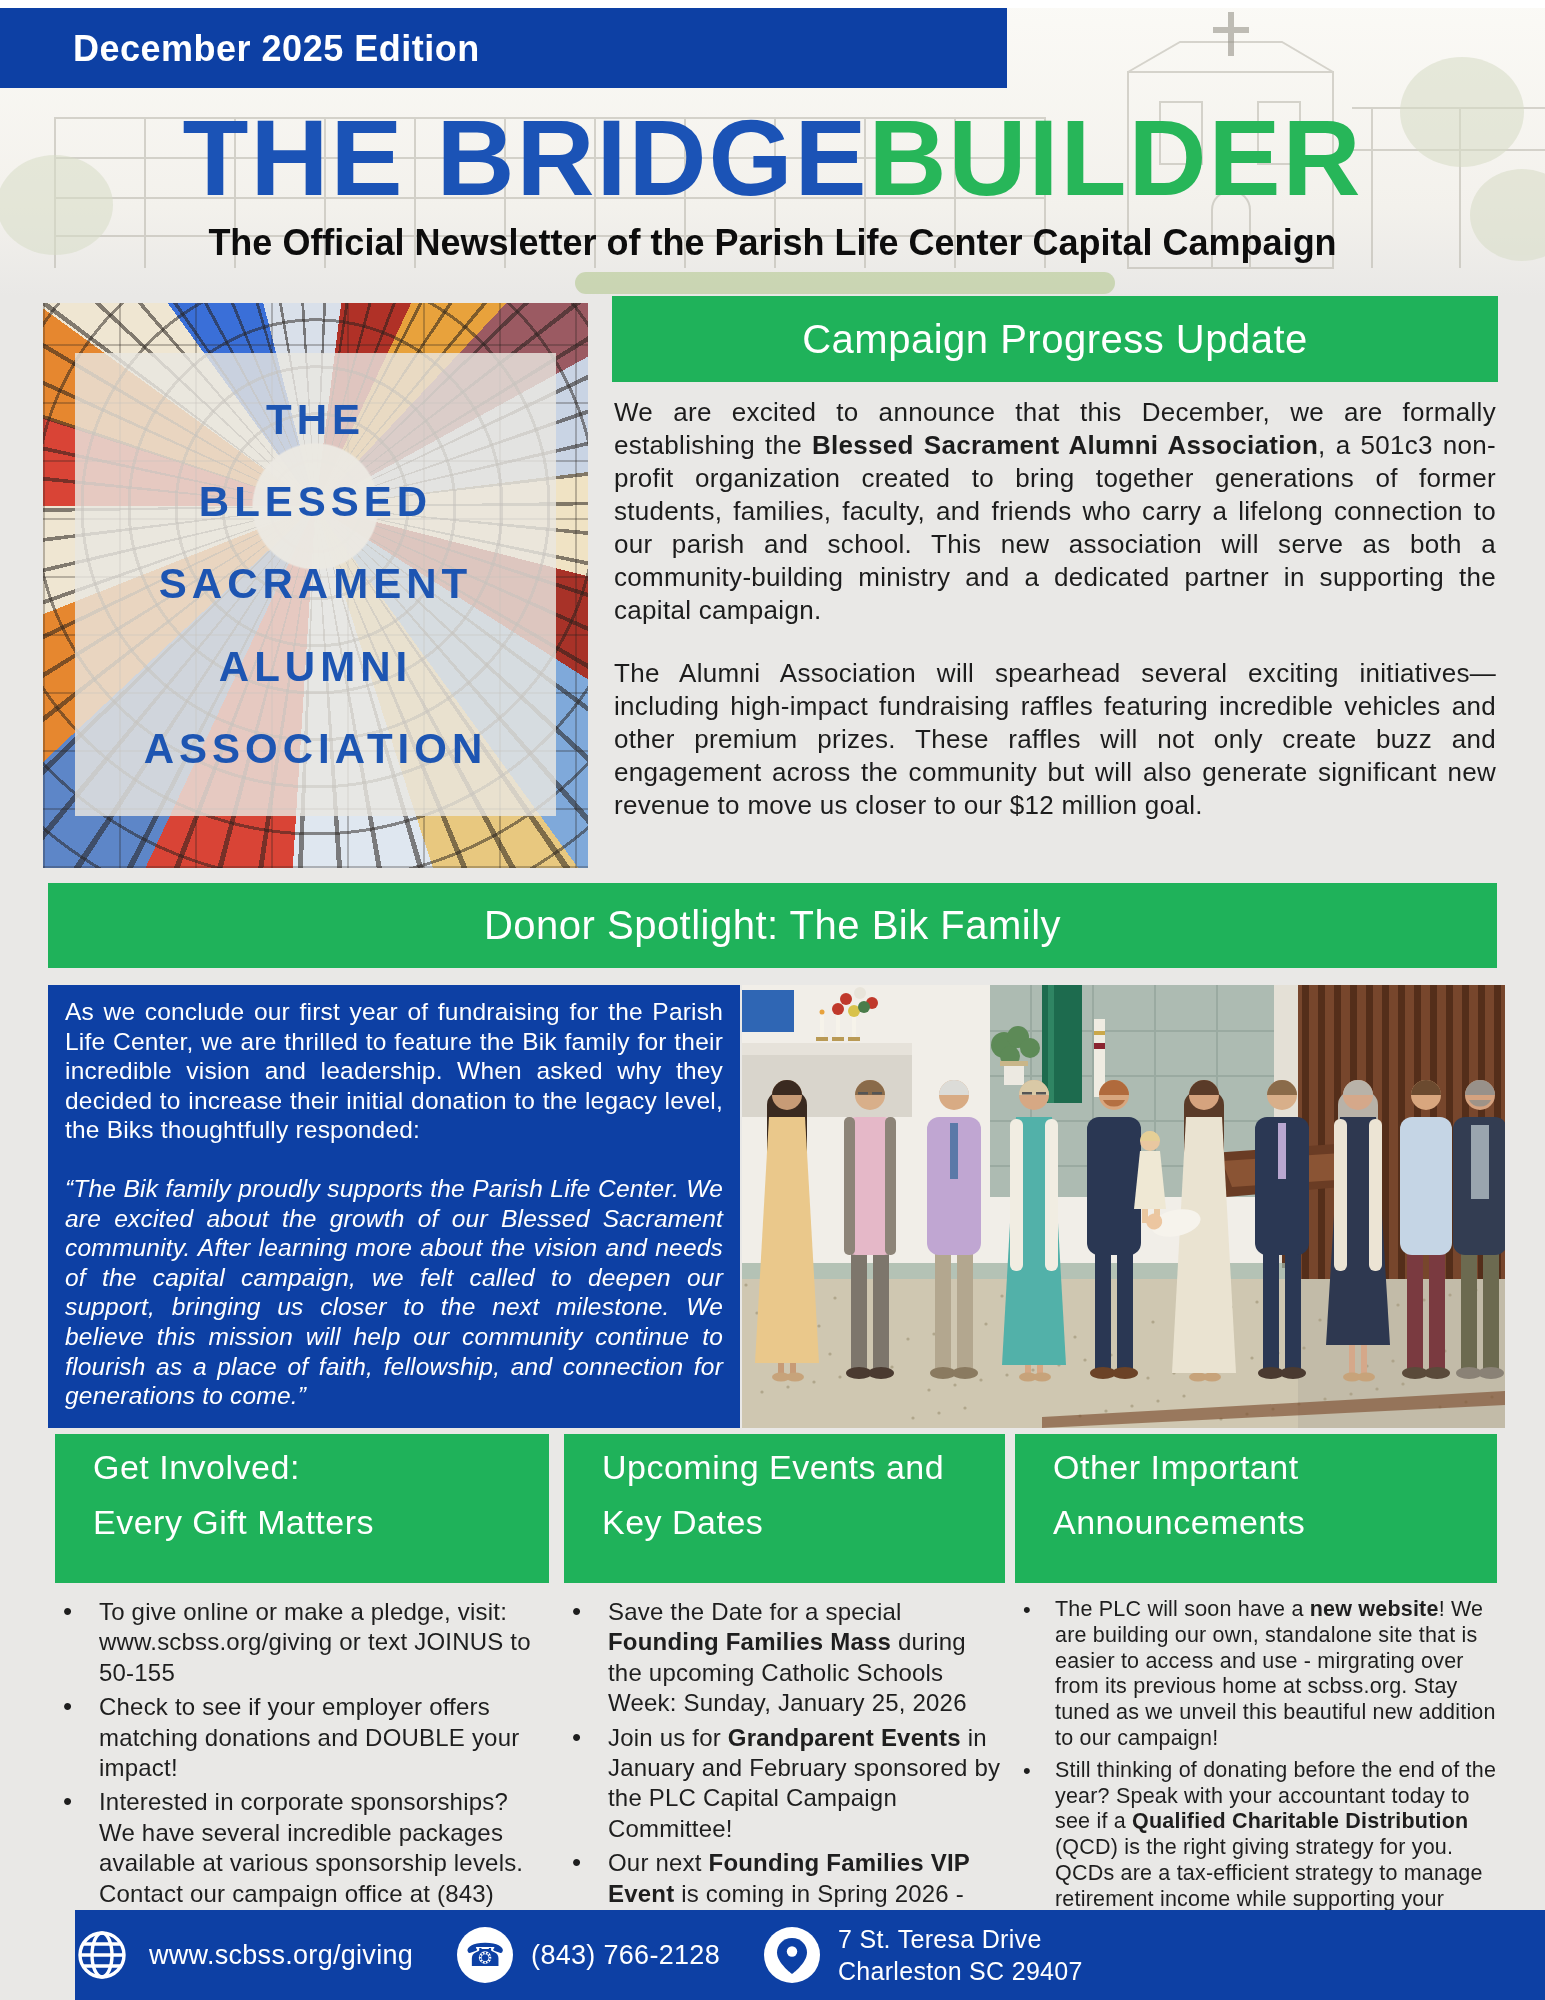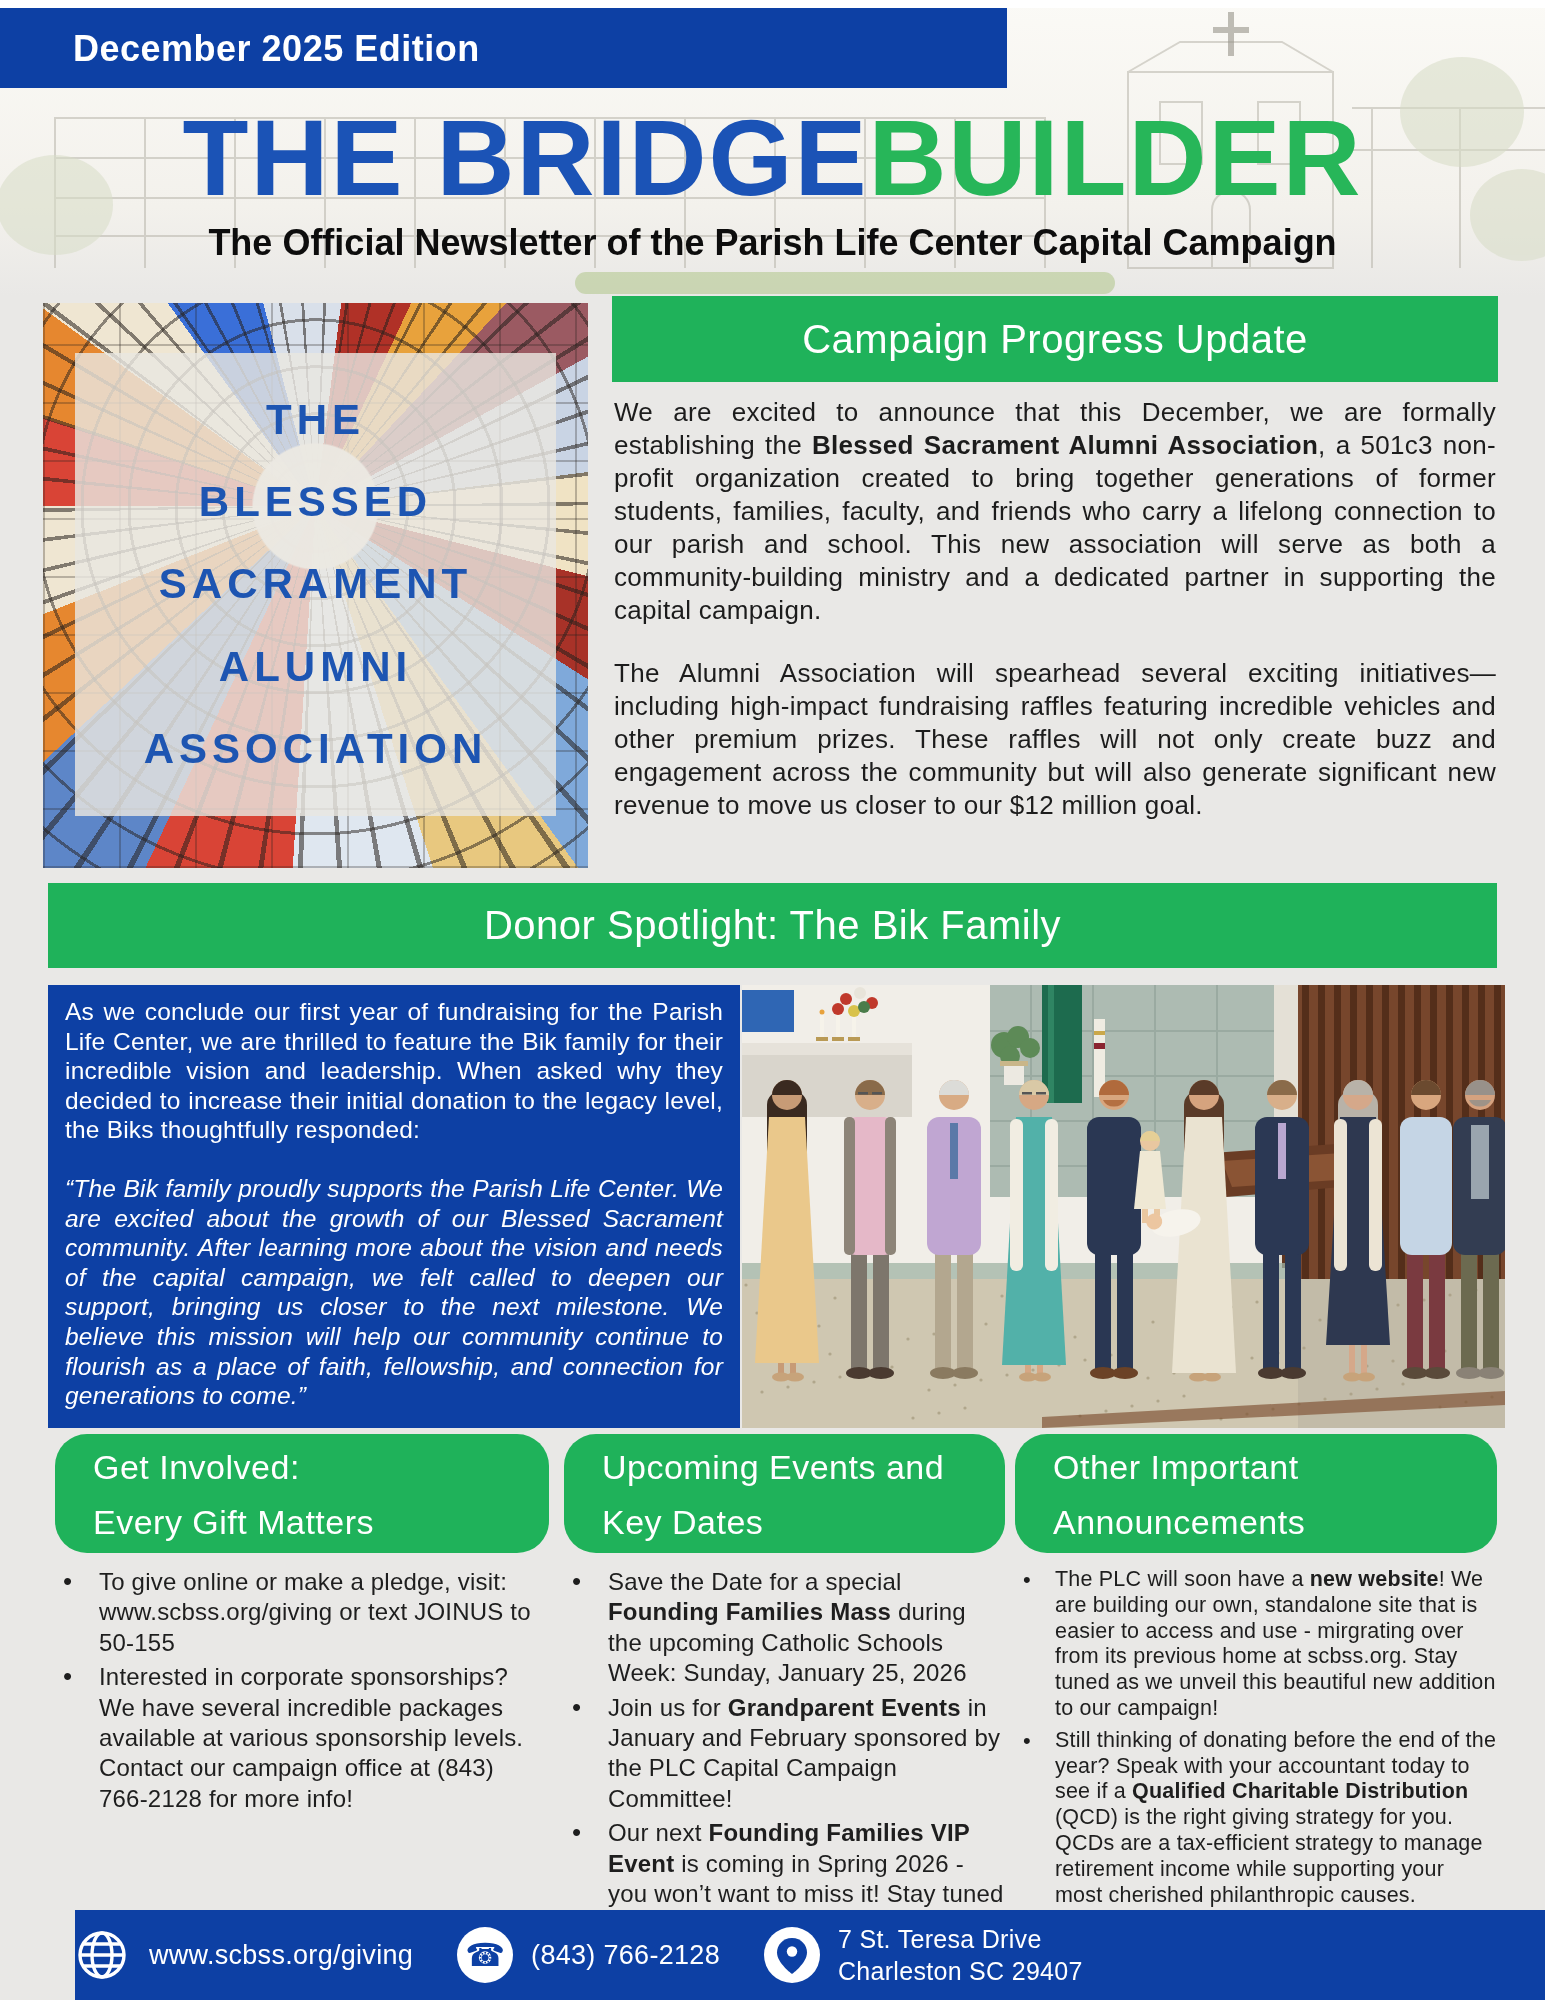--- a/index.html
+++ b/index.html
@@ -79,22 +79,22 @@
     position:absolute;left:48px;top:985px;width:692px;height:443px;background:var(--blue);
     color:#fff;box-sizing:border-box;padding:12px 17px;font-size:24.5px;line-height:29.6px;
     text-align:justify;letter-spacing:.2px;
   }
   .donor-box p{margin:0;}
   .donor-box .quote{margin-top:29px;font-style:italic;}
   .photo{position:absolute;left:742px;top:985px;width:763px;height:443px;overflow:hidden;}
   .photo svg{display:block;}
   
   .col{position:absolute;top:1434px;}
-  .col-head{height:119px;text-align:left;font-size:34px;line-height:55px;
-    padding:6px 10px 0 38px;box-sizing:border-box;border-radius:32px;}
+  .col-head{height:149px;text-align:left;font-size:34px;line-height:55px;
+    padding:6px 10px 0 38px;box-sizing:border-box;}
   .col-head .hl{display:block;}
   .col ul{list-style:none;margin:14px 0 0 0;padding:0;}
   .col li{position:relative;padding-left:44px;margin-bottom:4px;
     font-size:24px;line-height:30.4px;letter-spacing:.2px;}
   .col li::before{content:"•";position:absolute;left:8px;top:-1px;font-size:26px;}
   .col1{left:55px;width:494px;}
   .col2{left:564px;width:441px;}
   .col3{left:1015px;width:482px;}
   .col3 li{font-size:21.5px;line-height:25.8px;padding-left:40px;margin-bottom:6px;}
   .col3 li::before{font-size:22px;top:0;}
@@ -423,20 +423,21 @@
       </svg>
   </div>
 
   <section class="col col1">
     <div class="green-bar col-head">
       <span class="hl">Get Involved:</span>
       <span class="hl">Every Gift Matters</span>
     </div>
     <ul>
         <li><span>To give online or make a pledge, visit: www.scbss.org/giving or text JOINUS to 50-155</span></li>
+        <li><span>Check to see if your employer offers matching donations and DOUBLE your impact!</span></li>
         <li><span>Interested in corporate sponsorships? We have several incredible packages available at various sponsorship levels. Contact our campaign office at (843) 766-2128 for more info!</span></li>
       </ul>
   </section>
 
   <section class="col col2">
     <div class="green-bar col-head">
       <span class="hl">Upcoming Events and</span>
       <span class="hl">Key Dates</span>
     </div>
     <ul>

